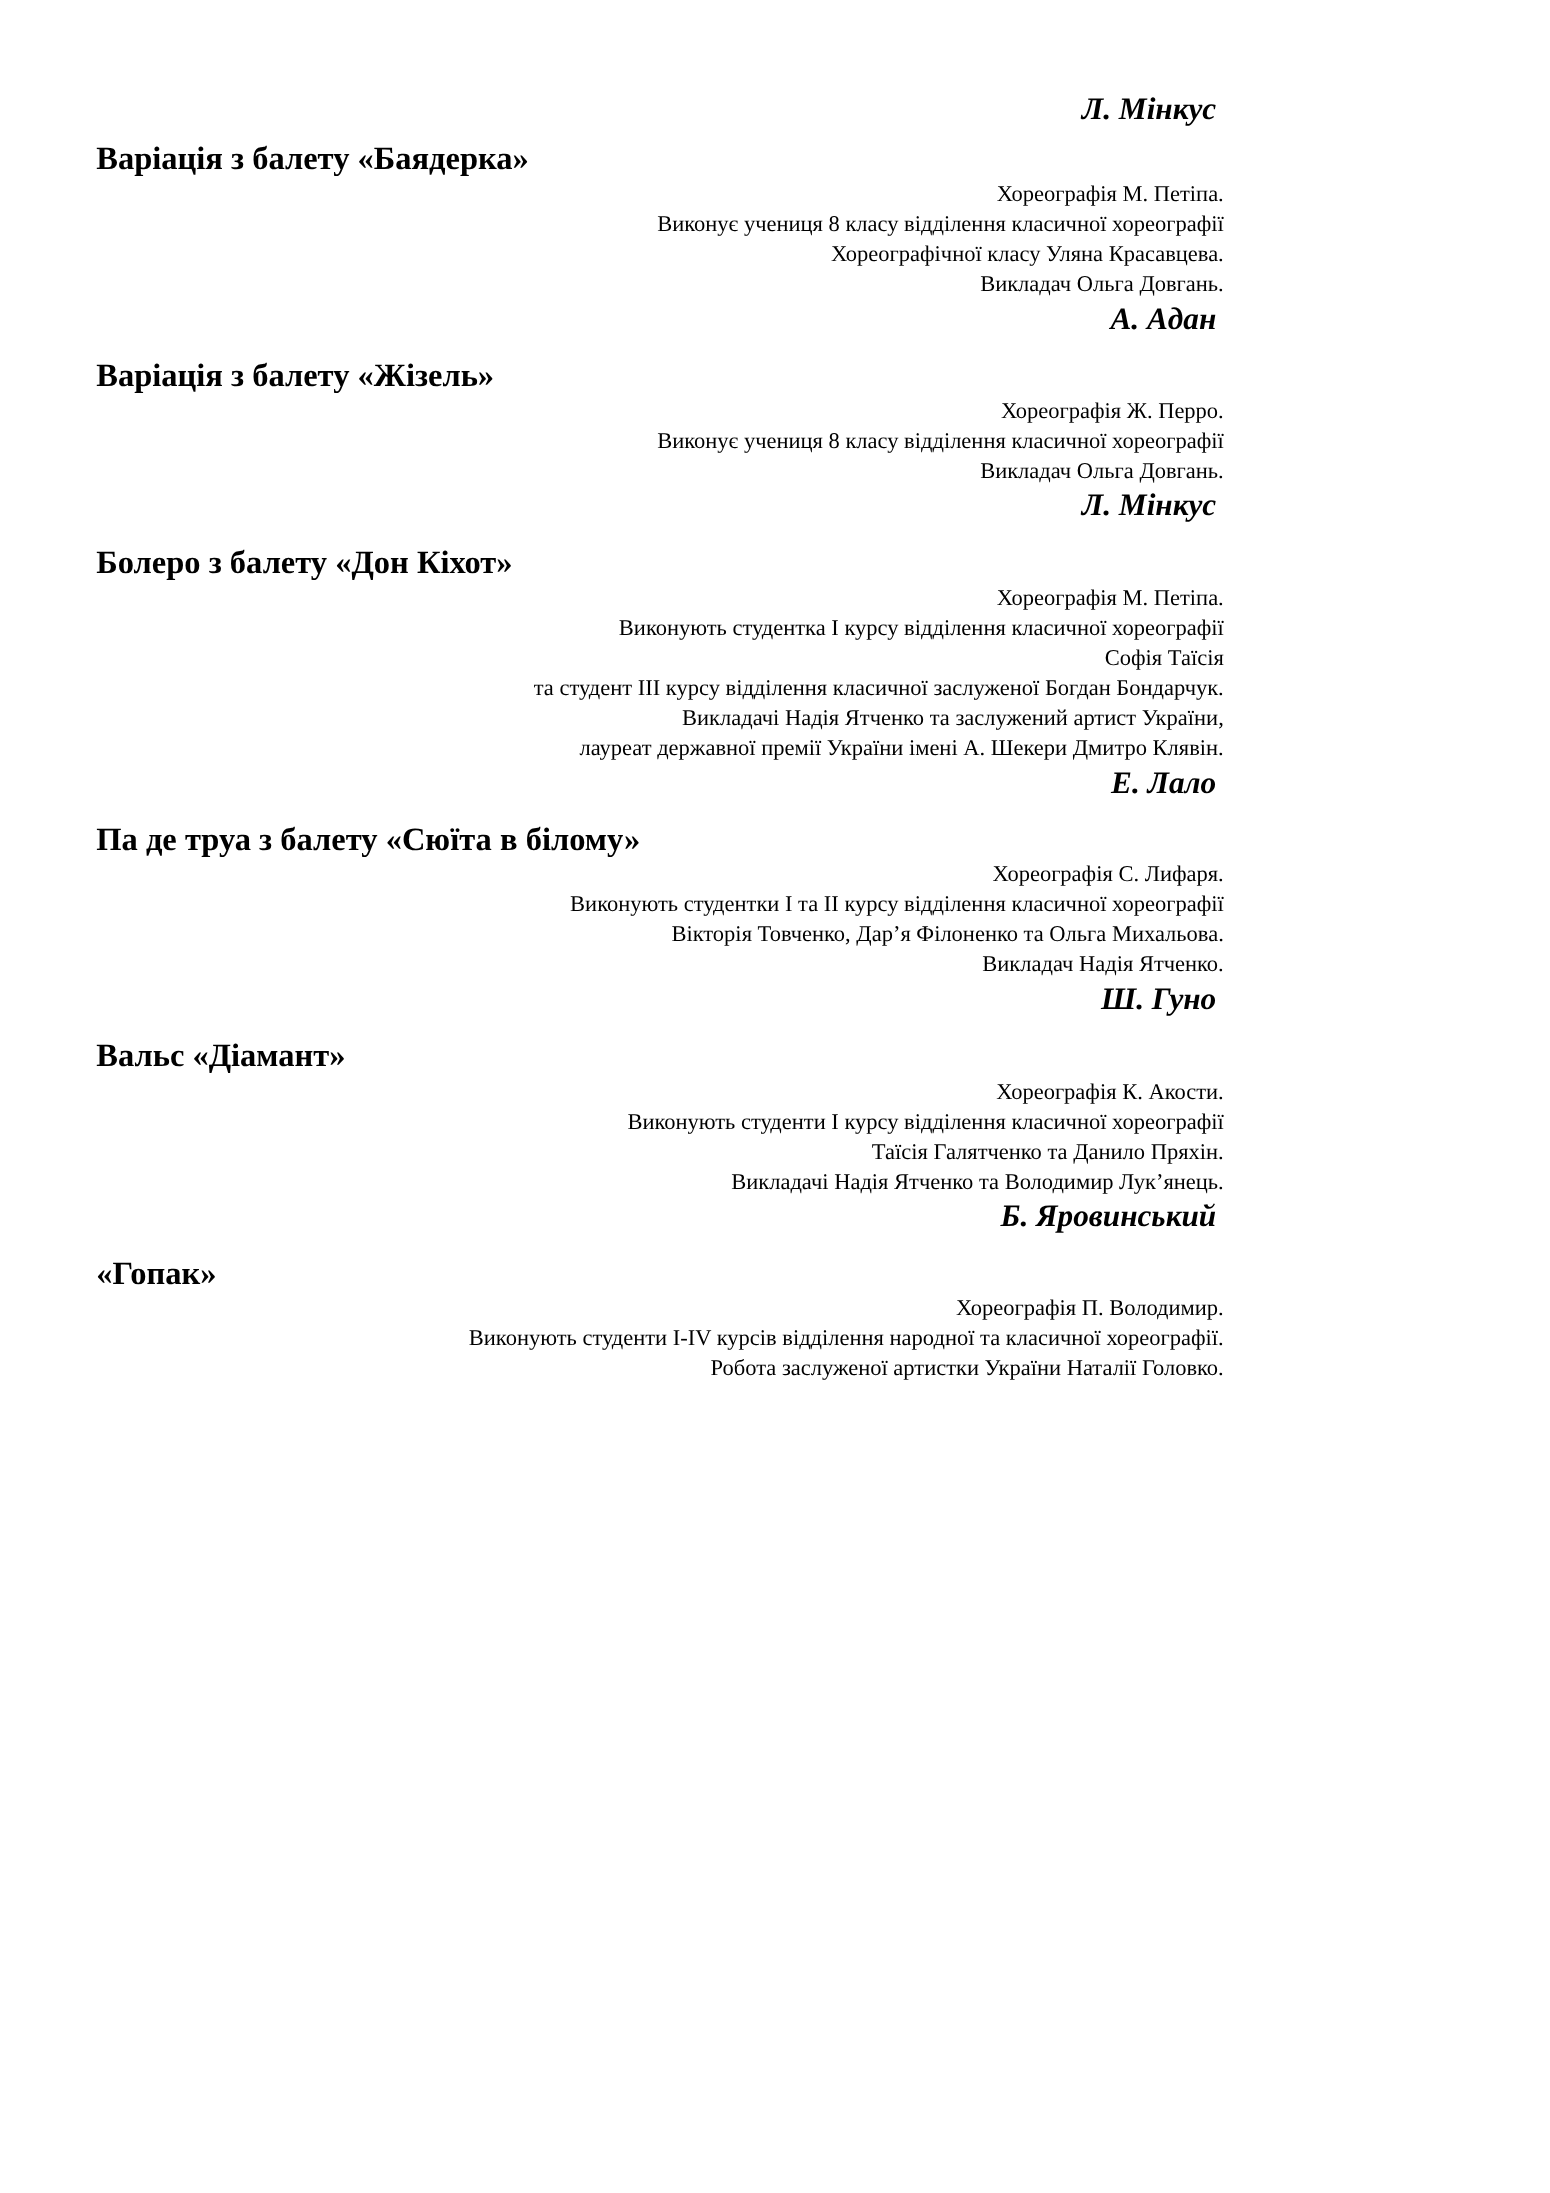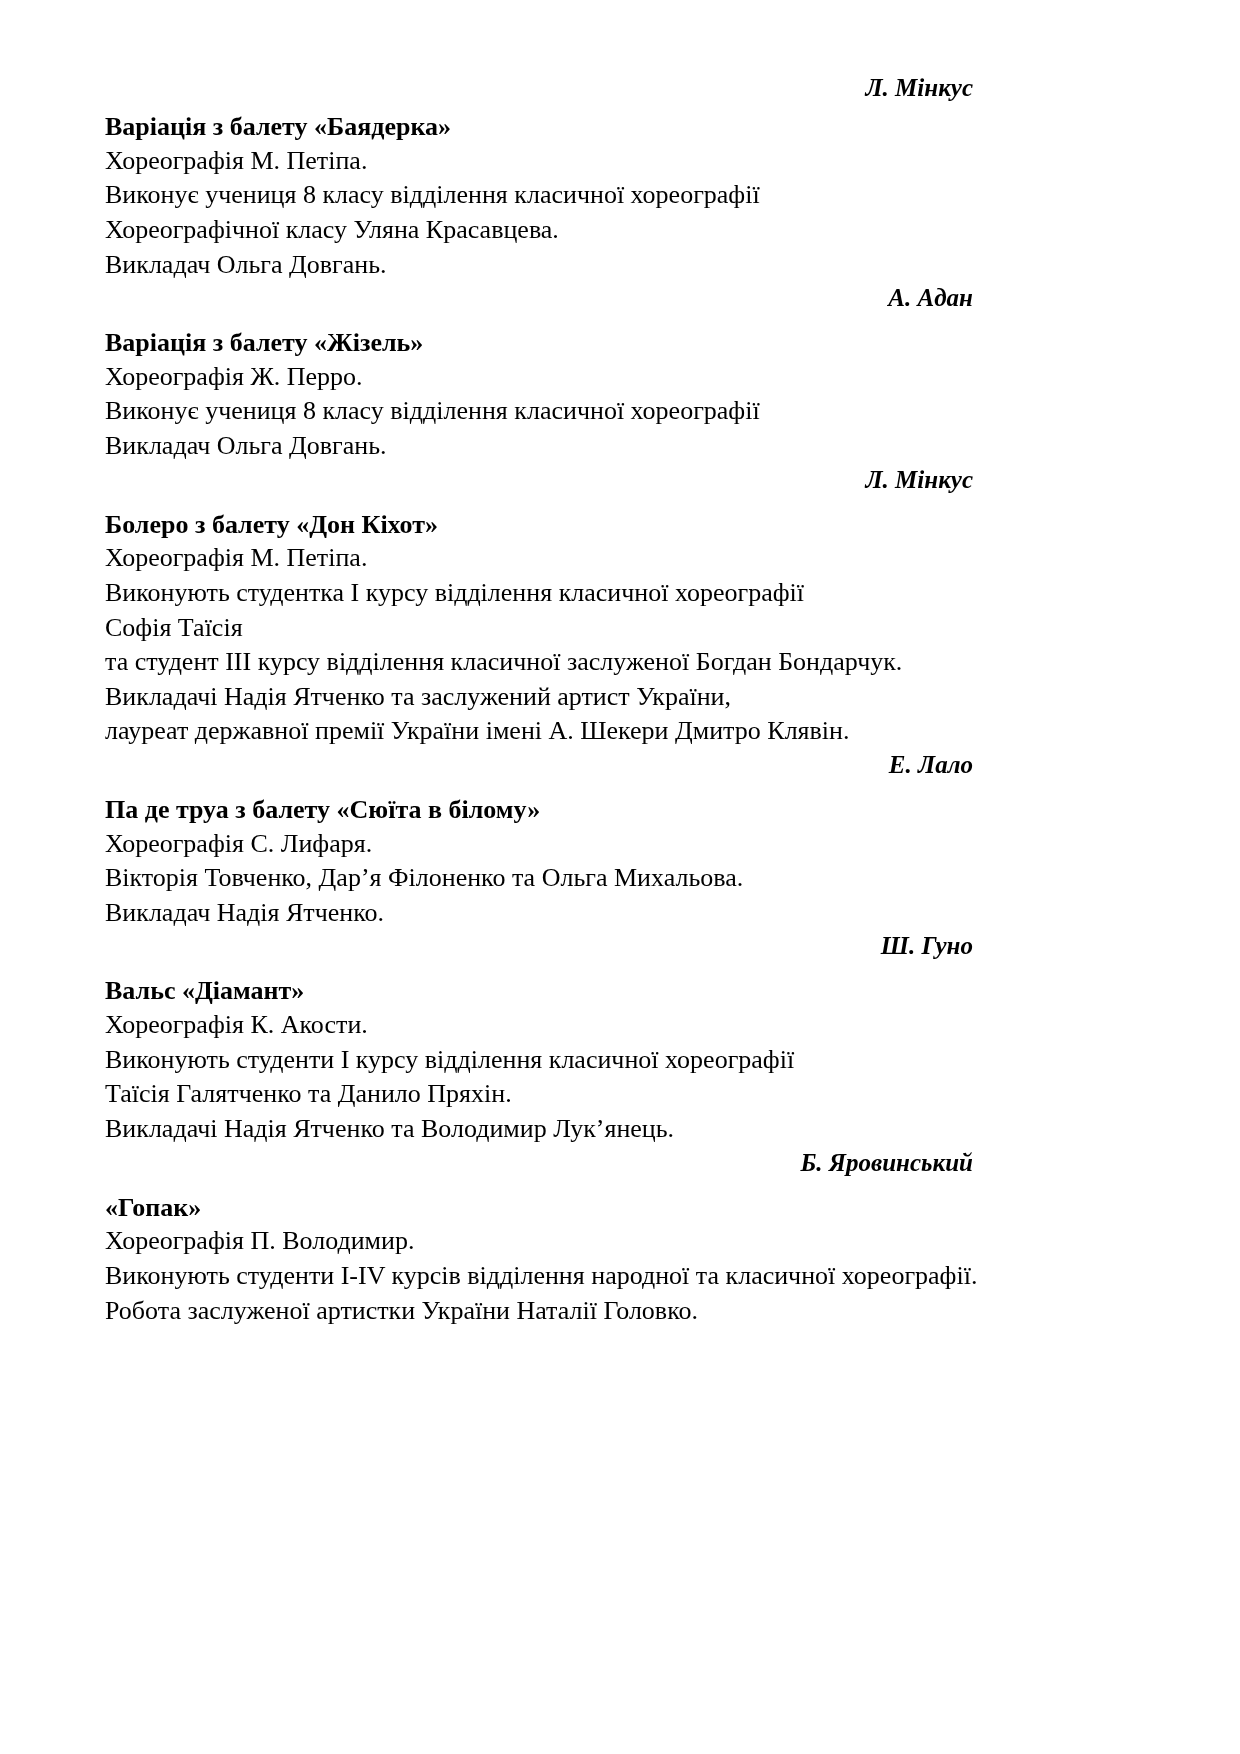--- a/index.html
+++ b/index.html
@@ -12,21 +12,21 @@
     height: 1754px;
     font-family: "Liberation Serif", "DejaVu Serif", serif;
     color: #000000;
     position: relative;
     overflow: hidden;
   }
   .page {
     box-sizing: border-box;
     width: 1084px;
     min-height: 1754px;
-    padding: 72px 105px 60px 105px;
+    padding: 72px 105px 60px 77px;
   }
   .program {
     width: 100%;
   }
   .item {
     margin-bottom: 0;
   }
   .composer {
     text-align: right;
     font-style: italic;
@@ -36,22 +36,22 @@
     padding-right: 6px;
   }
   .title {
     text-align: left;
     font-weight: bold;
     font-size: 26px;
     line-height: 1.3;
     margin-top: 6px;
   }
   .line {
-    text-align: left;
-    font-size: 26px;
+    text-align: right;
+    font-size: 18px;
     line-height: 1.33;
   }
   .gap-small { height: 6px; }
 </style>
 </head>
 <body>
 
 <div class="page">
   <div class="program">
 
@@ -83,20 +83,21 @@
       <div class="line">та студент III курсу відділення класичної заслуженої Богдан Бондарчук.</div>
       <div class="line">Викладачі Надія Ятченко та заслужений артист України,</div>
       <div class="line">лауреат державної премії України імені А. Шекери Дмитро Клявін.</div>
     </div>
 
     <div class="item">
       <div class="composer">Е. Лало</div>
       <div class="gap-small"></div>
       <div class="title">Па де труа з балету «Сюїта в білому»</div>
       <div class="line">Хореографія С. Лифаря.</div>
+      <div class="line">Виконують студентки I та II курсу відділення класичної хореографії</div>
       <div class="line">Вікторія Товченко, Дар’я Філоненко та Ольга Михальова.</div>
       <div class="line">Викладач Надія Ятченко.</div>
     </div>
 
     <div class="item">
       <div class="composer">Ш. Гуно</div>
       <div class="gap-small"></div>
       <div class="title">Вальс «Діамант»</div>
       <div class="line">Хореографія К. Акости.</div>
       <div class="line">Виконують студенти I курсу відділення класичної хореографії</div>

